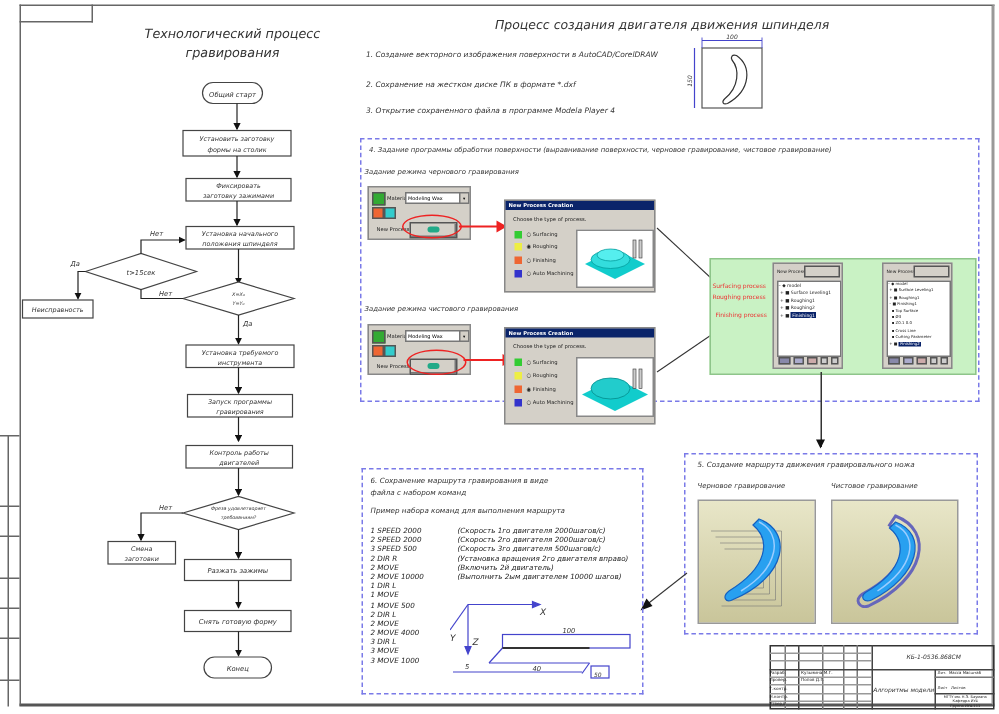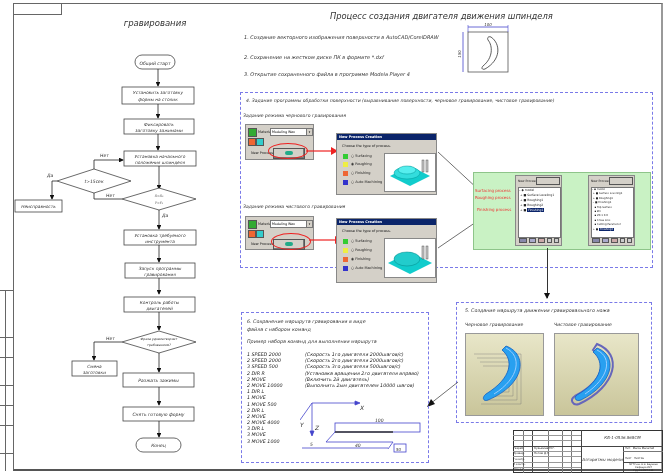--- a/index.html
+++ b/index.html
@@ -37,20 +37,21 @@
 <div class="lstamp" style="top:290px"></div>
 <div class="lstamp" style="top:337px"></div>
 <div class="lstamp" style="top:357px"></div>
 <div class="lstamp" style="top:385px"></div>
 <div class="lstamp" style="top:405px"></div>
 <div class="lstamp" style="top:425px"></div>
 <div class="lstamp" style="top:453px"></div>
 <div class="abs" style="left:0;top:290px;width:5px;height:181px;border-right:1px solid #666"></div>
 
 <div class="abs it" style="left:95px;top:17px;width:120px;text-align:center;font-size:8.5px;line-height:13px">
+  <div>Технологический процесс</div>
   <div>гравирования</div>
 </div>
 
 <svg class="abs" style="left:0;top:0" width="235" height="476">
   <defs>
     <marker id="ah" markerWidth="6" markerHeight="6" refX="5" refY="3" orient="auto">
         <path d="M0,0 L6,3 L0,6 z" fill="#111"></path>
       </marker>
   </defs>
 

